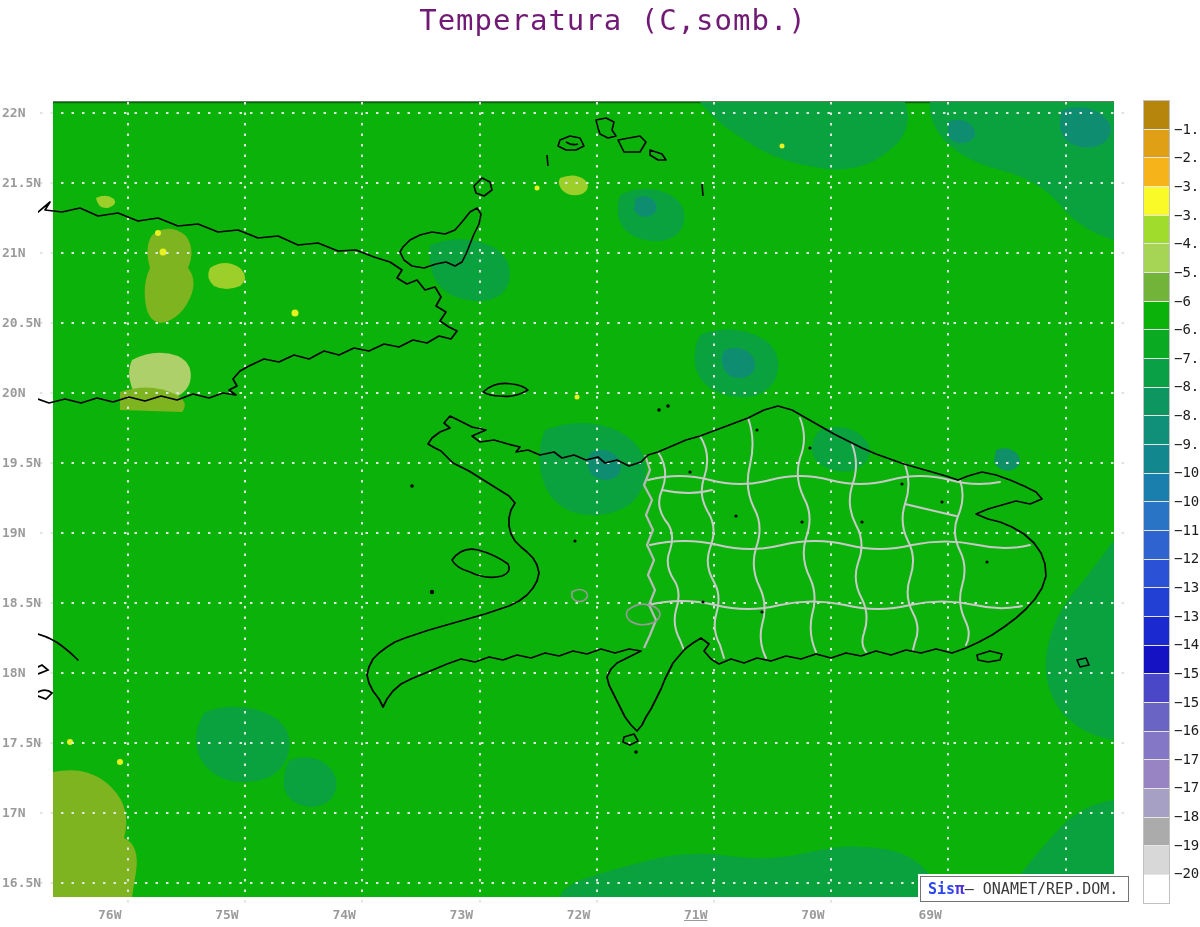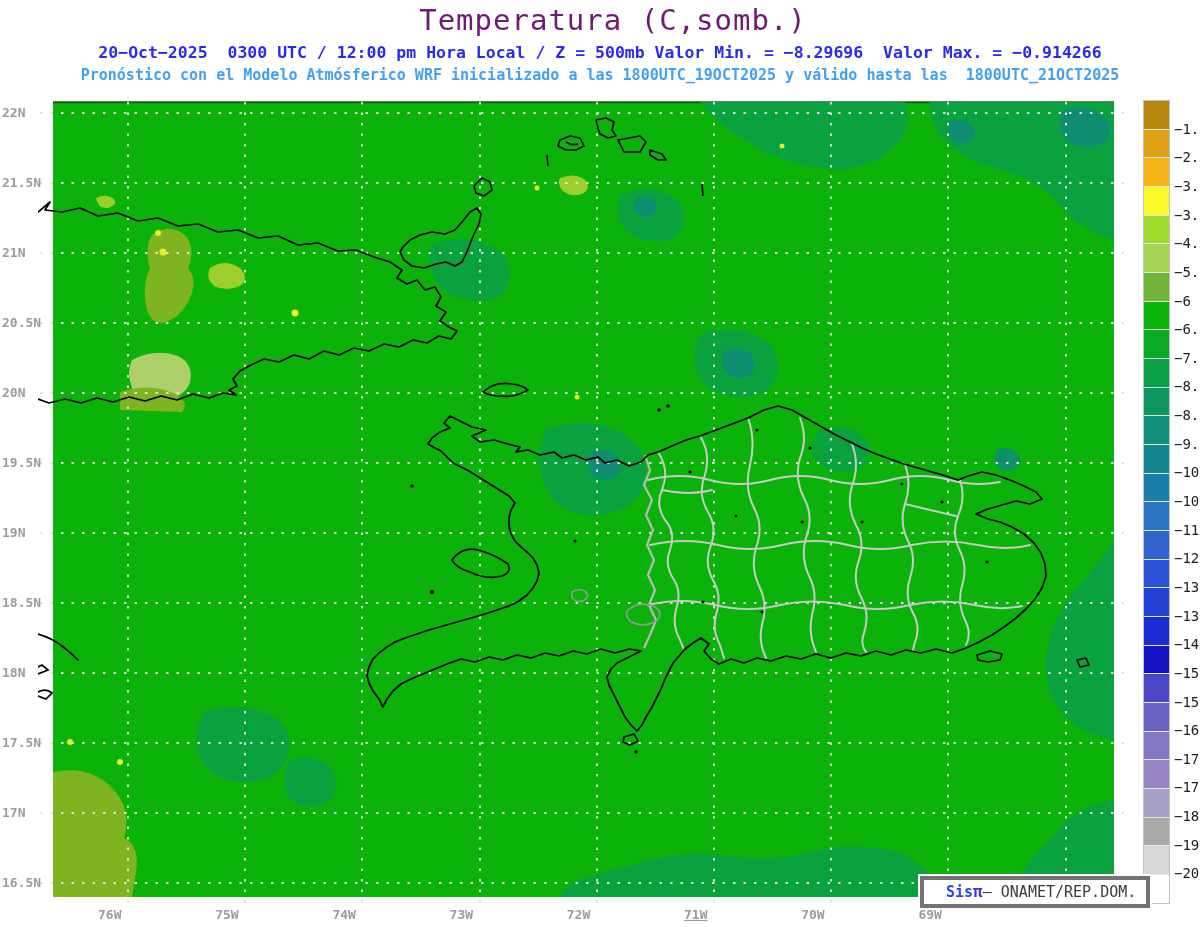--- a/index.html
+++ b/index.html
@@ -11,33 +11,31 @@
   #sub2{left:0;top:66px;width:1200px;text-align:center;font-size:15px;color:#41a0f2;white-space:pre;font-weight:bold;}
   #map-wrap{left:38px;top:100px;width:1097px;height:805px;}
   #map-svg{position:absolute;left:0;top:0;}
   .axis-label{position:absolute;color:#9b9b9b;font-size:13px;line-height:14px;font-weight:bold;}
   .lat{left:2px;width:34px;text-align:left;}
   .lon{width:60px;top:908px;}
   #colorbar{left:1143px;top:100px;width:25px;height:802px;border:1px solid #c0c0c0;background:#fff;display:flex;flex-direction:column;}
   .cb-seg{flex:1 1 auto;border-bottom:1px solid #e6e6e6;}
   .cb-seg:last-child{border-bottom:none;}
   .cb-label{position:absolute;left:1174px;font-size:14px;color:#1c1c1c;line-height:16px;white-space:pre;}
-  #attrib{left:920px;top:876px;height:22px;background:#ffffff;border:4px solid #737373;box-shadow:0 0 0 2px #ffffff;
-    padding:1px 10px 1px 22px;font-size:15px;line-height:21px;white-space:pre;color:#3a3a3a;}
+  #attrib{left:920px;top:876px;height:22px;background:#ffffff;border:1px solid #737373;box-shadow:0 0 0 2px #ffffff;
+    padding:1px 10px 1px 7px;font-size:15px;line-height:21px;white-space:pre;color:#3a3a3a;}
   #attrib .sis{color:#2b46ee;font-weight:bold;}
   #attrib .pi{color:#4b35d6;font-weight:bold;font-size:16px;}
 </style>
 </head>
 <body>
 
 <div id="stage">
 
   <div id="title" class="abs">Temperatura (C,somb.)</div>
-  <div id="sub1" class="abs">20−Oct−2025  0300 UTC / 12:00 pm Hora Local / Z = 500mb Valor Min. = −8.29696  Valor Max. = −0.914266</div>
-  <div id="sub2" class="abs">Pronóstico con el Modelo Atmósferico WRF inicializado a las 1800UTC_19OCT2025 y válido hasta las  1800UTC_21OCT2025</div>
 
   <div id="map-wrap" class="abs">
     <svg id="map-svg" width="1097" height="805" viewBox="38 100 1097 805">
 
       <rect x="53" y="102" width="1061" height="795" fill="#0ab20a"></rect>
       <rect x="53" y="101" width="1061" height="2.2" fill="#0a3a0a" opacity="0.65"></rect>
 
       <g fill="#0aa23f" stroke="none">
         <path d="M 930 102 L 1114 102 L 1114 240 Q 1080 230 1060 205 Q 1040 180 1000 170 Q 960 160 940 135 Q 928 118 930 102 Z"></path>
         <path d="M 700 102 L 905 102 Q 915 130 890 150 Q 860 175 820 168 Q 775 162 745 140 Q 715 122 700 102 Z"></path>

